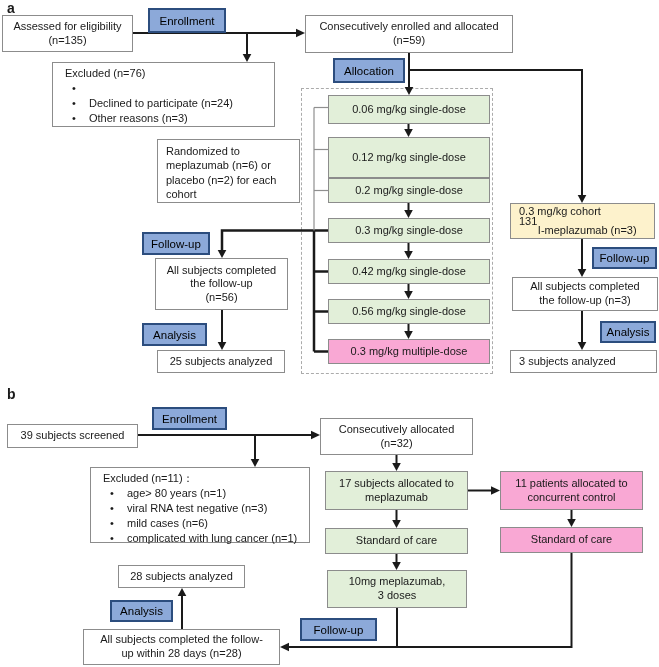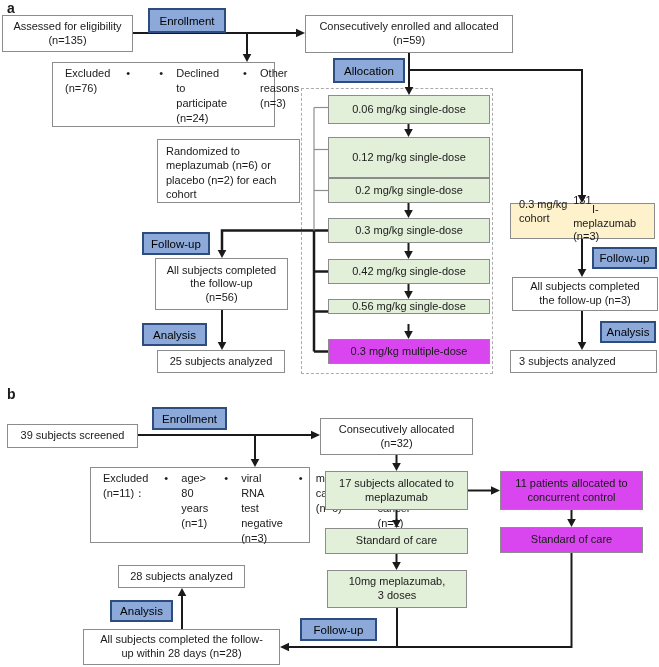--- a/index.html
+++ b/index.html
@@ -5,26 +5,26 @@
   html,body{margin:0;padding:0;background:#fff;}
   .stage{position:relative;width:659px;height:667px;background:#ffffff;
          font-family:"Liberation Sans",sans-serif;color:#1a1a1a;overflow:hidden;}
   svg.lines{position:absolute;left:0;top:0;width:659px;height:667px;z-index:2;}
   .dashrect{position:absolute;border:1px dashed #ababab;z-index:1;}
   .box{position:absolute;box-sizing:border-box;background:#fff;border:1px solid #8c8c8c;
        display:flex;align-items:center;justify-content:center;text-align:center;
        font-size:11px;line-height:1.24;white-space:pre-line;padding:2px 3px;z-index:3;}
   .la{justify-content:flex-start;text-align:left;align-items:flex-start;}
   .green{background:#e2efd9;}
-  .lblue{background:#d946ef;}
+  .lblue{background:#f9a8d4;}
   .yellow{background:#fdf2cc;}
   .badge{position:absolute;box-sizing:border-box;background:#8ca9d9;border:2px solid #2c4d7e;
          display:flex;align-items:center;justify-content:center;font-size:11.5px;color:#000;z-index:3;}
   .plabel{position:absolute;font-weight:bold;font-size:14px;z-index:3;}
-  .inner{display:flex;flex-direction:row;}
+  .inner{display:flex;flex-direction:column;}
   .ex{line-height:1.36;padding-top:3px;}
   .ex .title{padding-left:9px;}
   .brow{display:flex;}
   .dot{width:17px;padding-left:16px;flex:none;}
   .cva{align-items:center;}
   sup.iso{font-size:11px;position:relative;top:-4px;margin-right:0.5px;}
 </style>
 </head>
 <body>
 
@@ -131,21 +131,21 @@
   <div class="box la" style="left:157px;top:139px;width:143px;height:64px;padding:4px 4px 4px 8px;line-height:1.3;">Randomized to
 meplazumab (n=6) or
 placebo (n=2) for each
 cohort</div>
 
   <div class="box green" style="left:328px;top:95px;width:162px;height:29px;">0.06 mg/kg single-dose</div>
   <div class="box green" style="left:328px;top:137px;width:162px;height:41px;">0.12 mg/kg single-dose</div>
   <div class="box green" style="left:328px;top:178px;width:162px;height:25px;">0.2 mg/kg single-dose</div>
   <div class="box green" style="left:328px;top:218px;width:162px;height:25px;">0.3 mg/kg single-dose</div>
   <div class="box green" style="left:328px;top:259px;width:162px;height:25px;">0.42 mg/kg single-dose</div>
-  <div class="box green" style="left:328px;top:299px;width:162px;height:15px;">0.56 mg/kg single-dose</div>
+  <div class="box green" style="left:328px;top:299px;width:162px;height:25px;">0.56 mg/kg single-dose</div>
   <div class="box lblue" style="left:328px;top:339px;width:162px;height:25px;">0.3 mg/kg multiple-dose</div>
 
   <div class="badge" style="left:142px;top:232px;width:68px;height:23px;">Follow-up</div>
   <div class="box" style="left:155px;top:258px;width:133px;height:52px;">All subjects completed
 the follow-up
 (n=56)</div>
   <div class="badge" style="left:142px;top:323px;width:65px;height:23px;">Analysis</div>
   <div class="box" style="left:157px;top:350px;width:128px;height:23px;">25 subjects analyzed</div>
 
   <div class="box yellow la cva" style="left:510px;top:203px;width:145px;height:36px;padding-left:8px;">

